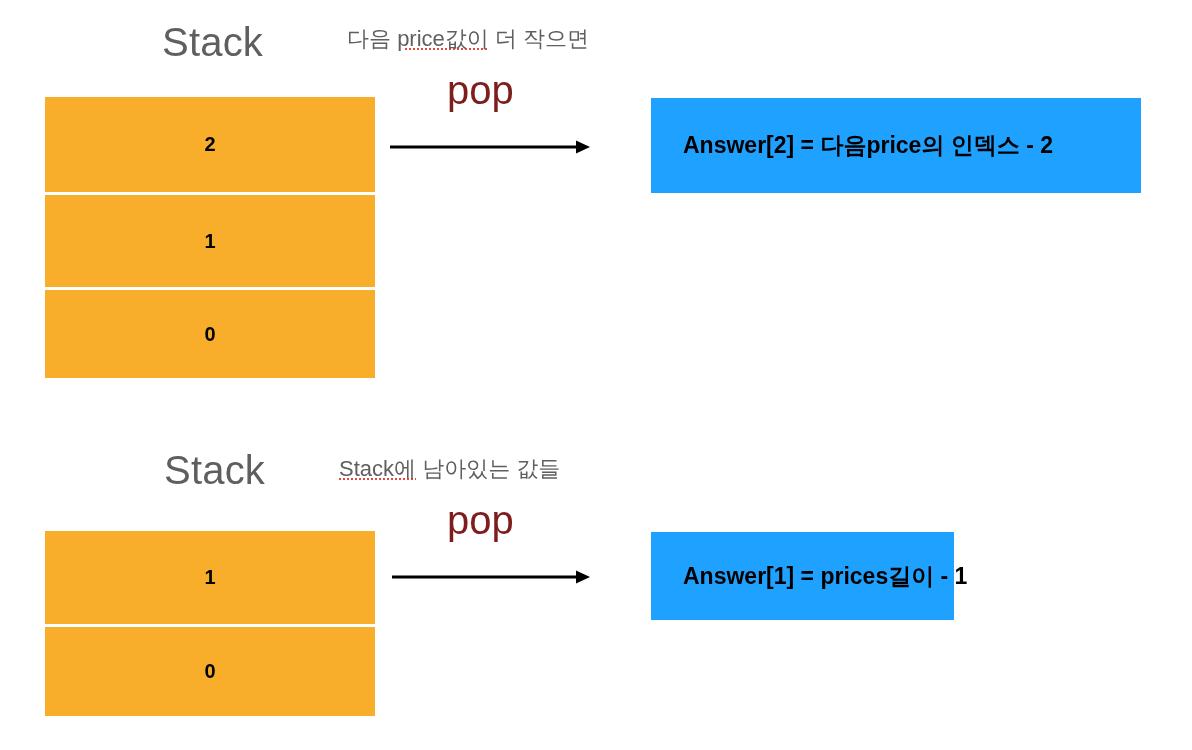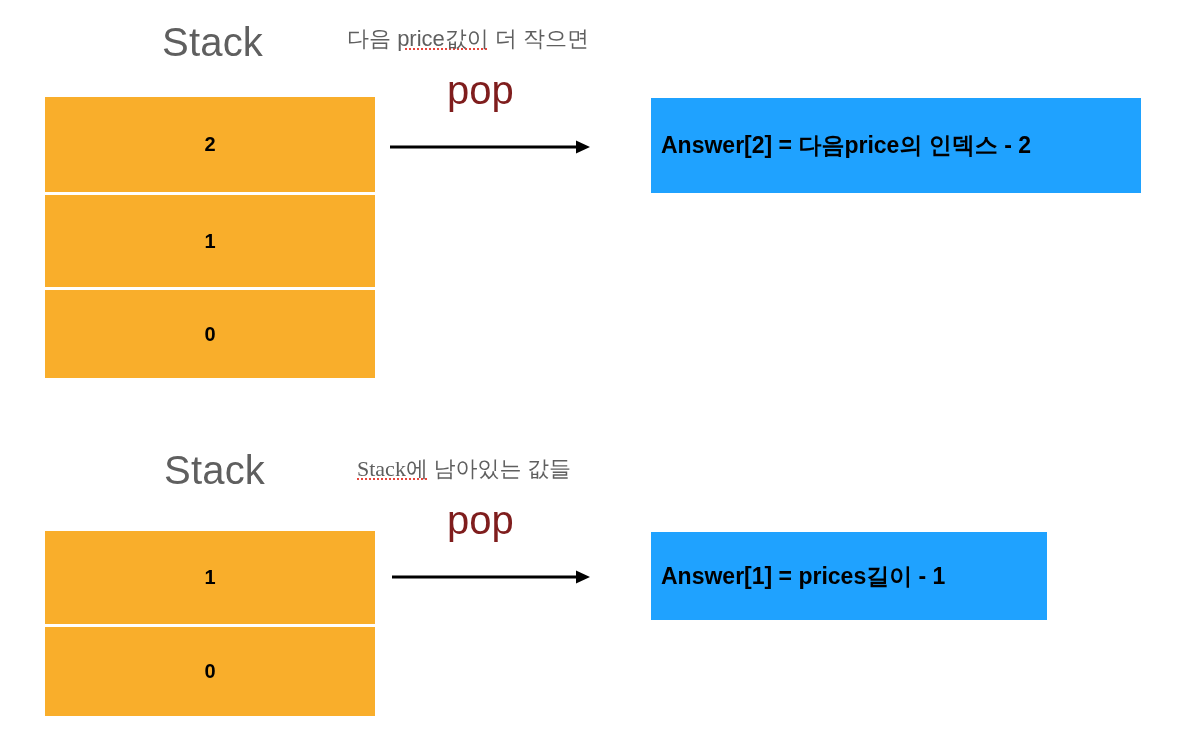--- a/index.html
+++ b/index.html
@@ -83,21 +83,21 @@
 
   
   .answer-box {
     background: #1fa2ff;
     color: #000000;
     font-size: 23px;
     font-weight: bold;
     display: flex;
     align-items: center;
     box-sizing: border-box;
-    padding-left: 10px;
+    padding-left: 32px;
     white-space: nowrap;
   }
 
   
   .arrow-svg { display: block; overflow: visible; }
 </style>
 </head>
 <body>
 
 <div class="canvas">
@@ -125,34 +125,34 @@
       </svg>
     </div>
 
     <div class="abs answer-box" style="left:651px; top:98px; width:490px; height:95px;">Answer[2] = 다음price의 인덱스 - 2</div>
   </div>
 
   <div class="abs" style="left:0; top:400px; width:1192px; height:350px;">
 
     <div class="abs stack-title" style="left:152px; top:50px;">Stack</div>
 
-    <div class="abs caption" style="left:357px; top:56px;font-family:Liberation Serif, serif;">
+    <div class="abs caption" style="left:339px; top:56px;">
       <span></span><span class="spell">Stack에</span><span> 남아있는 값들</span>
     </div>
 
     <div class="abs pop-label" style="left:447px; top:100px;">pop</div>
 
     <div class="abs stack-box" style="left:45px; top:131px; width:330px; height:185px;">
       <div class="stack-cell" style="height:93px;">1</div>
       <div class="stack-cell" style="height:92px;">0</div>
     </div>
 
     <div class="abs" style="left:390px; top:163px; width:205px; height:28px;">
       <svg class="arrow-svg" width="205" height="28" viewBox="0 0 205 28">
         <line x1="2" y1="14" x2="188" y2="14" stroke="#000000" stroke-width="3"></line>
         <polygon points="186,7.5 200,14 186,20.5" fill="#000000"></polygon>
       </svg>
     </div>
 
-    <div class="abs answer-box" style="left:651px; top:132px; width:396px; height:88px;">Answer[1] = prices길이 - 1</div>
+    <div class="abs answer-box" style="left:651px; top:132px; width:303px; height:88px;">Answer[1] = prices길이 - 1</div>
   </div>
 
 </div>
 
 </body></html>

